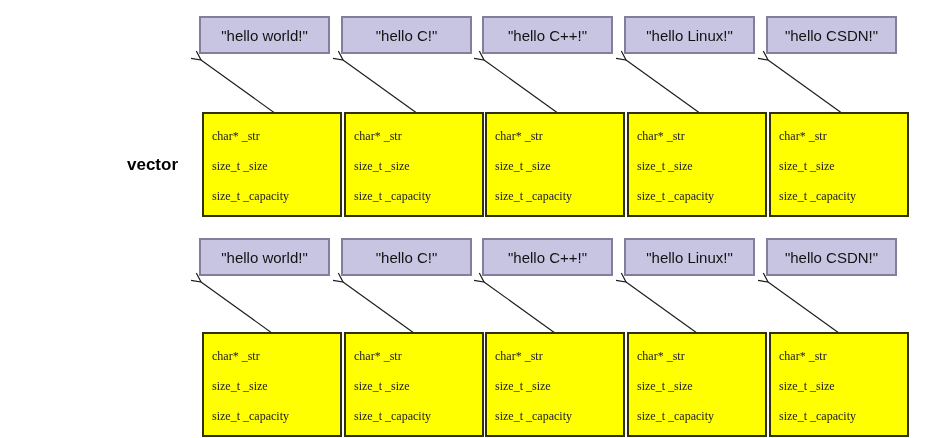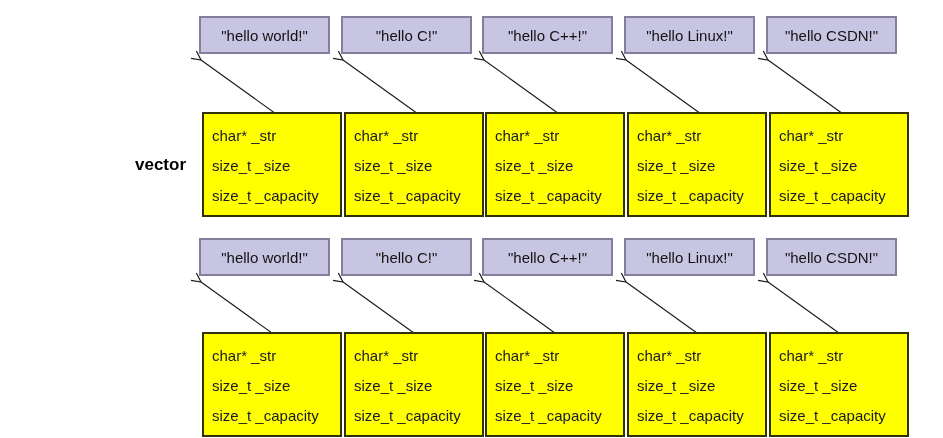--- a/index.html
+++ b/index.html
@@ -9,26 +9,27 @@
   }
   .sbox {
     position:absolute; width:131px; height:38px; box-sizing:border-box;
     background:#c8c5e2; border:2px solid #827e9b;
     display:flex; align-items:center; justify-content:center;
     font-size:15px; color:#121212; white-space:nowrap;
   }
   .ycell {
     position:absolute; width:140px; height:105px; box-sizing:border-box;
     background:#ffff00; border:2px solid #31310a;
-    padding:7px 0 4px 8px; color:#191930; font-size:15px; line-height:30px;
+    padding:7px 0 4px 8px; color:#191930; font-size:12px; line-height:30px;
     white-space:nowrap;
+    font-family:Liberation Serif, serif;
   }
   .field { display:block; }
   .rlabel {
-    position:absolute; left:8px; font-weight:bold; color:#000000;
+    position:absolute; left:0; font-weight:bold; color:#000000;
     text-align:right; white-space:nowrap;
   }
   .rlabel.r0 { top:155px; width:178px; font-size:17px; }
   .rlabel.r1 { top:373px; width:201px; font-size:18px; }
   svg.arrows { position:absolute; left:0; top:0; width:943px; height:438px; pointer-events:none; }
   svg.arrows line { stroke:#1a1a1a; stroke-width:1.1; }
 </style>
 </head>
 <body>
 

